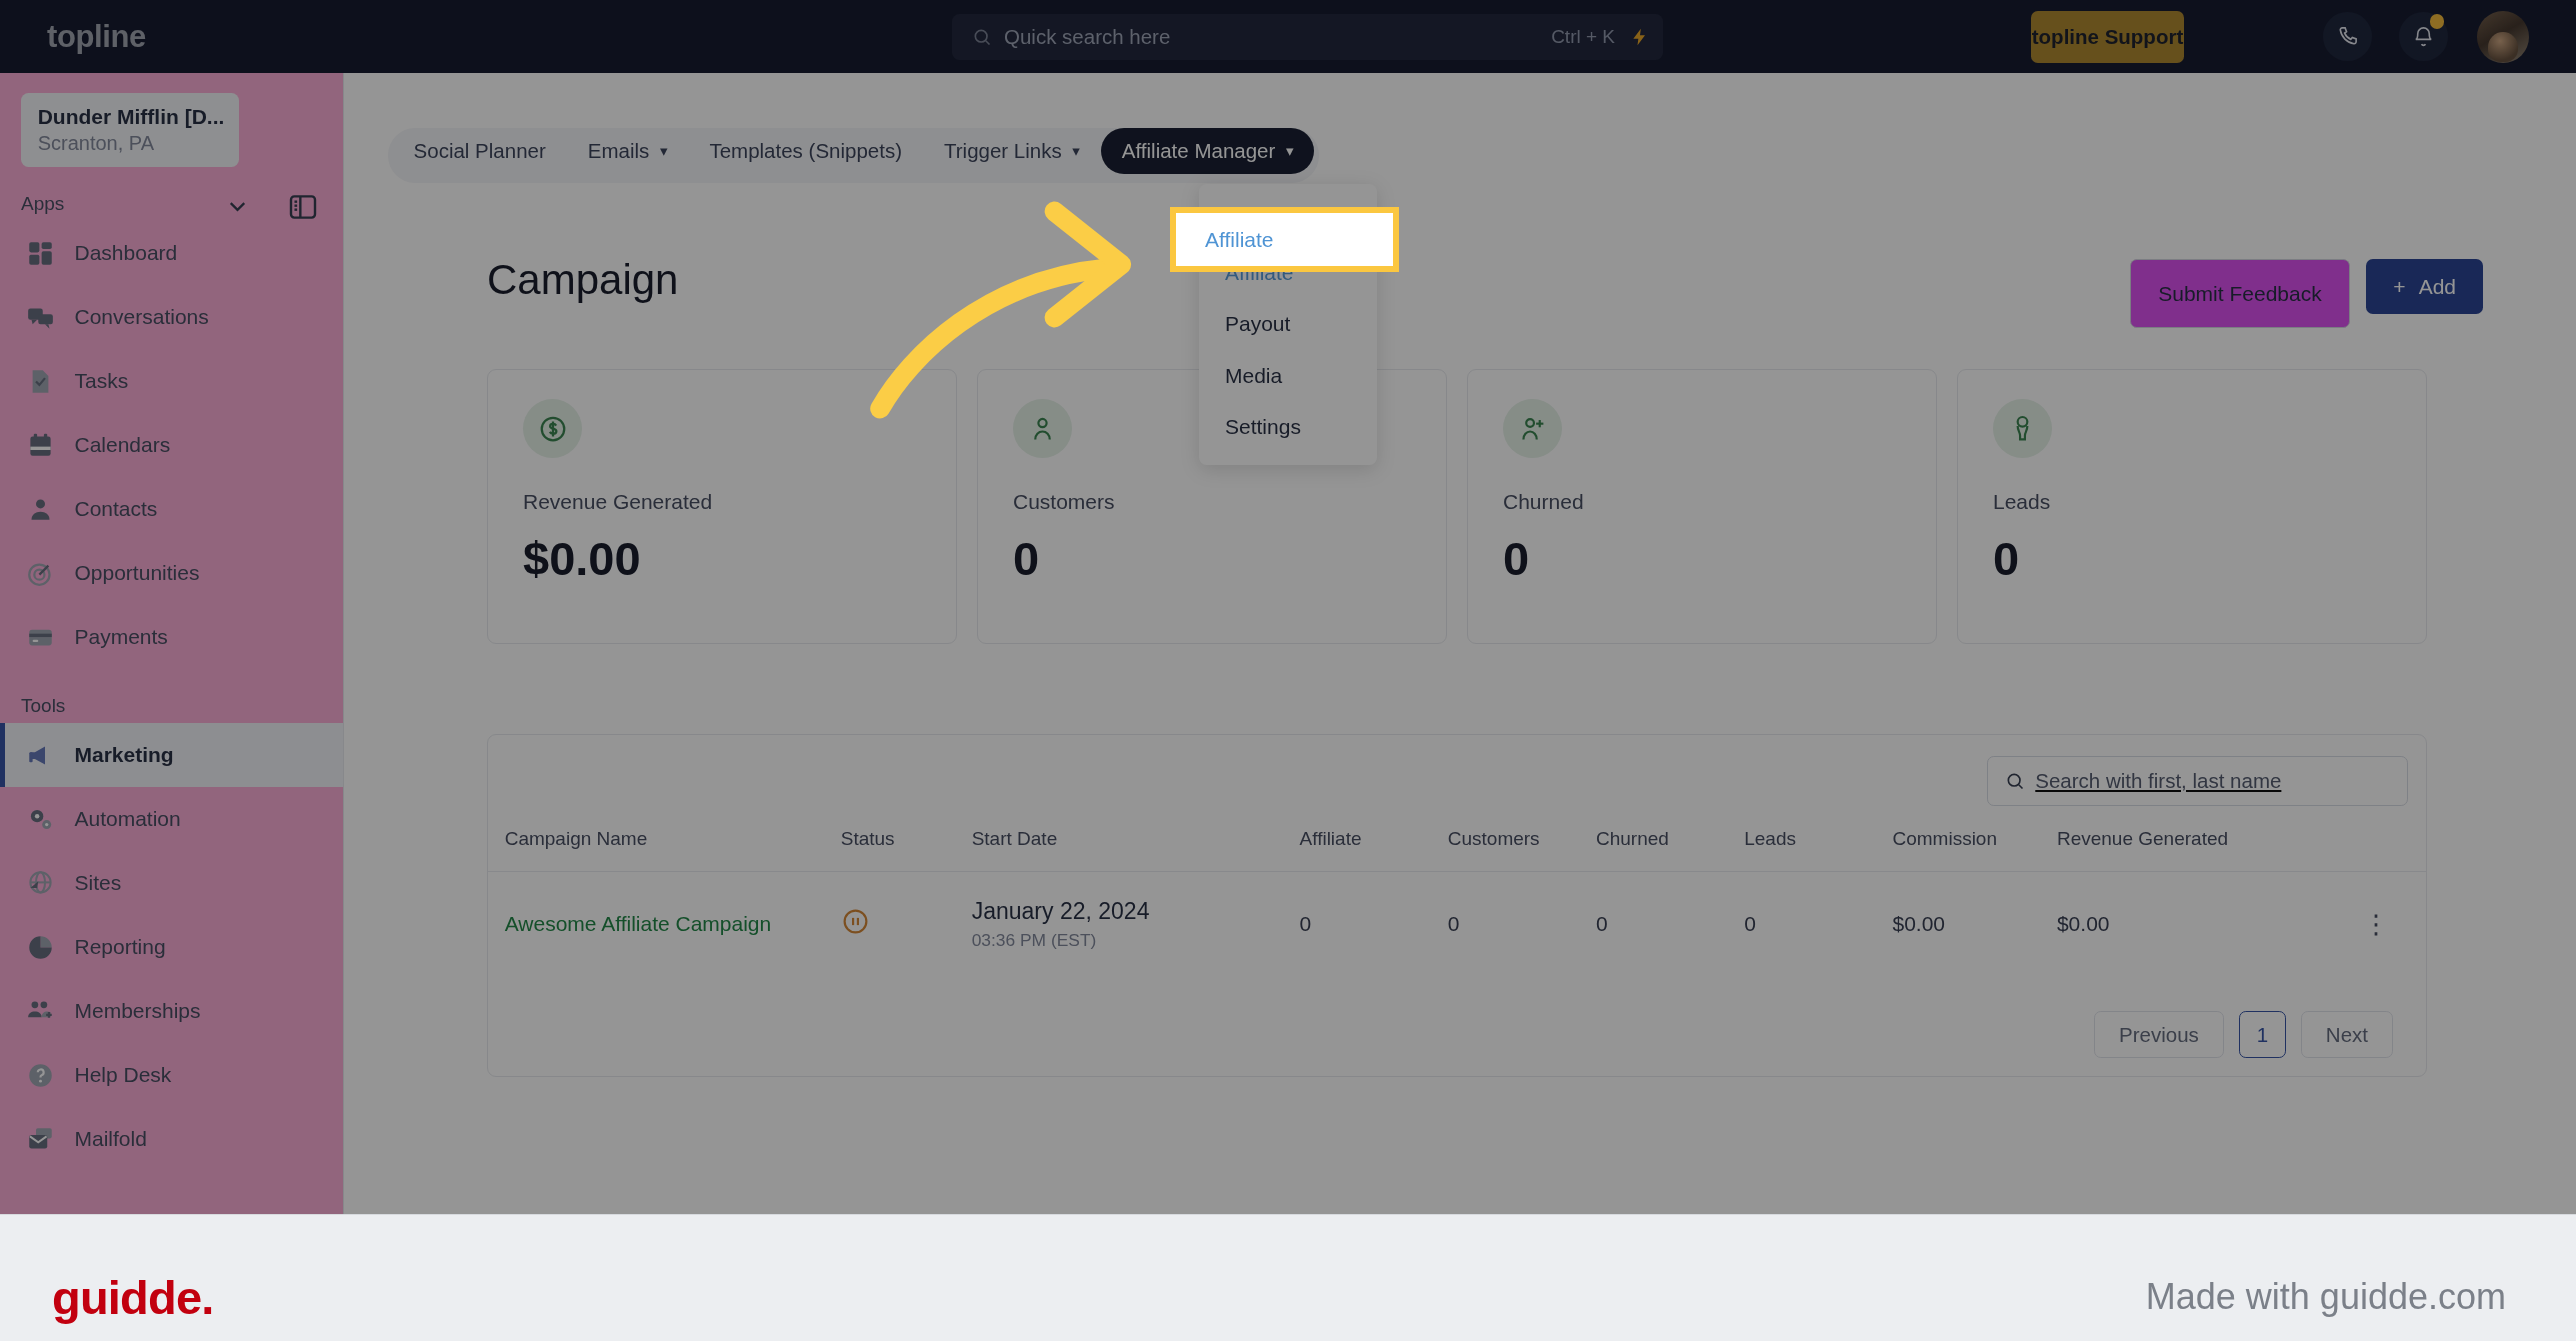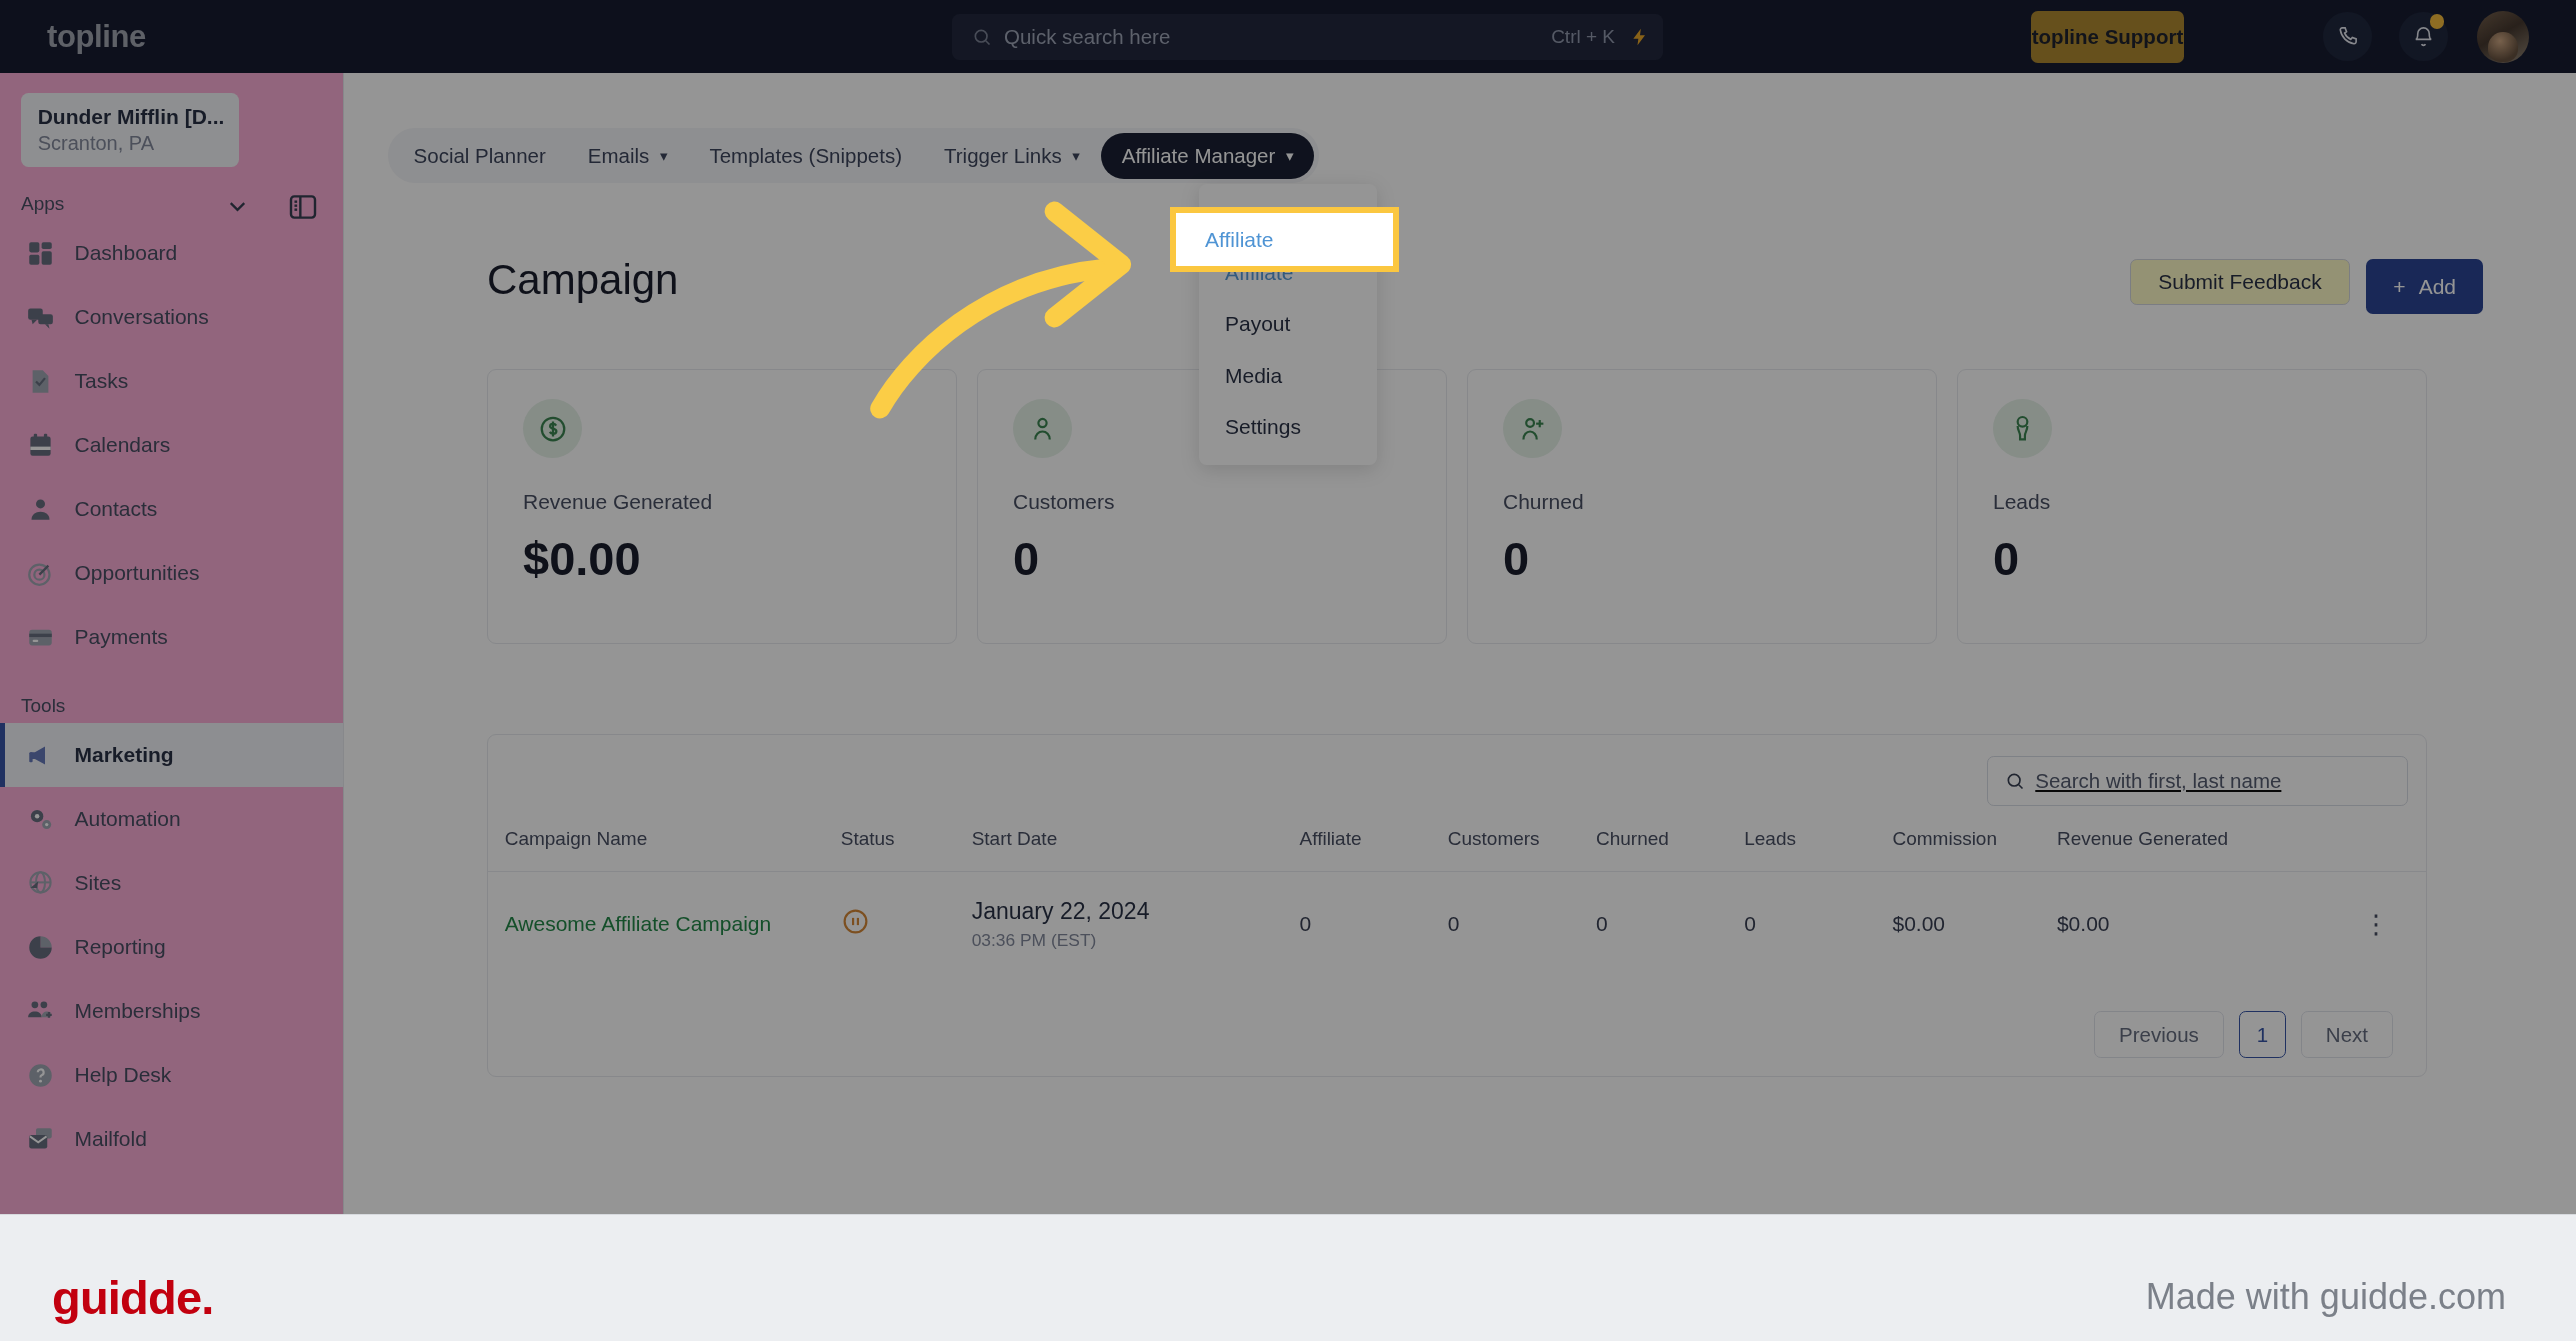--- a/index.html
+++ b/index.html
@@ -109,39 +109,39 @@
   }
 
   
   .main {
     position: absolute; left: 344px; top: 73px;
     width: 2232px; height: 1141px; background: #ffffff;
   }
   .tabbar {
     position: absolute; left: 44px; top: 55px;
     height: 55px; background: #f3f4f7; border-radius: 27px;
-    display: flex; align-items: center; padding: 0 4.6px;
+    display: flex; padding: 0 4.6px;
   }
   .tab {
     display: flex; align-items: center; height: 46px; padding: 0 21px;
     font-size: 20.5px; color: #313a52; border-radius: 23px; white-space: nowrap;
   }
   .tab.active { background: #0b1227; color: #ffffff; }
   .tab .caret { margin-left: 10.6px; font-size: 15px; }
 
   .page-title {
     position: absolute; left: 487px; top: 256px;
     font-size: 42px; font-weight: 500; color: #0b1020;
   }
   .hdr-actions {
     position: absolute; right: 93px; top: 259px; display: flex; gap: 16.7px;
   }
   .btn-outline {
-    height: 46px; padding: 0 27px; border: 0.8px solid #cfd3dd;
-    border-radius: 6.8px; background: #fef9c3; font-size: 21px; color: #1b2339;
+    height: 69px; padding: 0 27px; border: 0.8px solid #cfd3dd;
+    border-radius: 6.8px; background: #d946ef; font-size: 21px; color: #1b2339;
     display: flex; align-items: center;
   }
   .btn-primary {
     height: 55px; padding: 0 27px; border-radius: 6.8px;
     background: #1e3a8e; color: #fff; font-size: 21px;
     display: flex; align-items: center; gap: 13px;
   }
 
   .cards { position: absolute; left: 487px; top: 369px; display: flex; gap: 20px; }
   .card {

